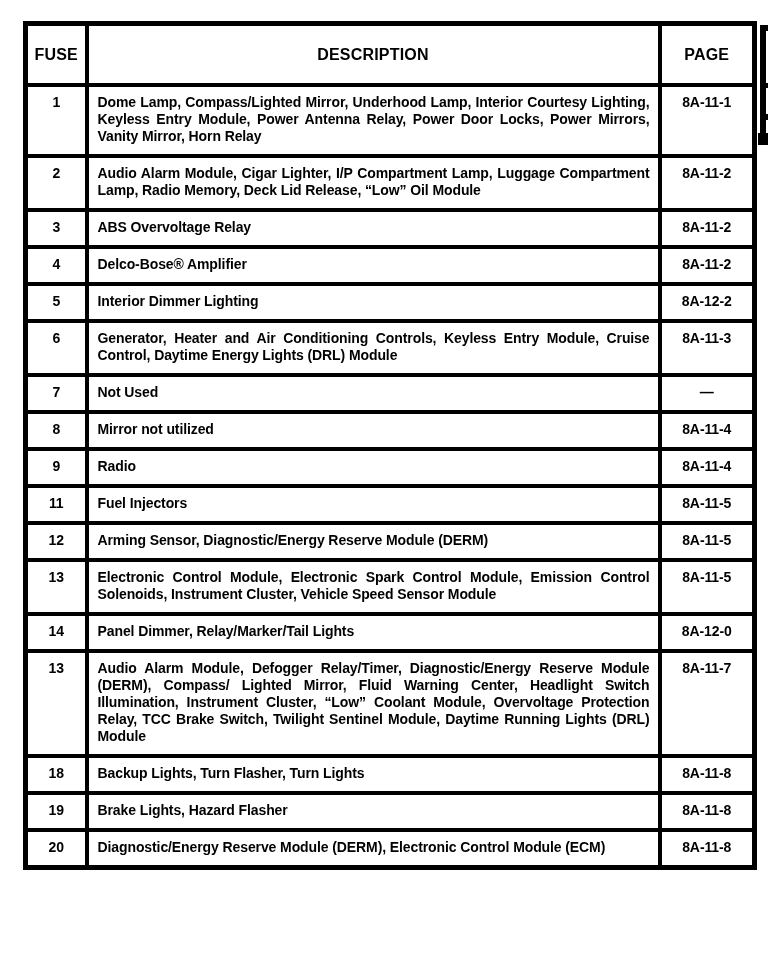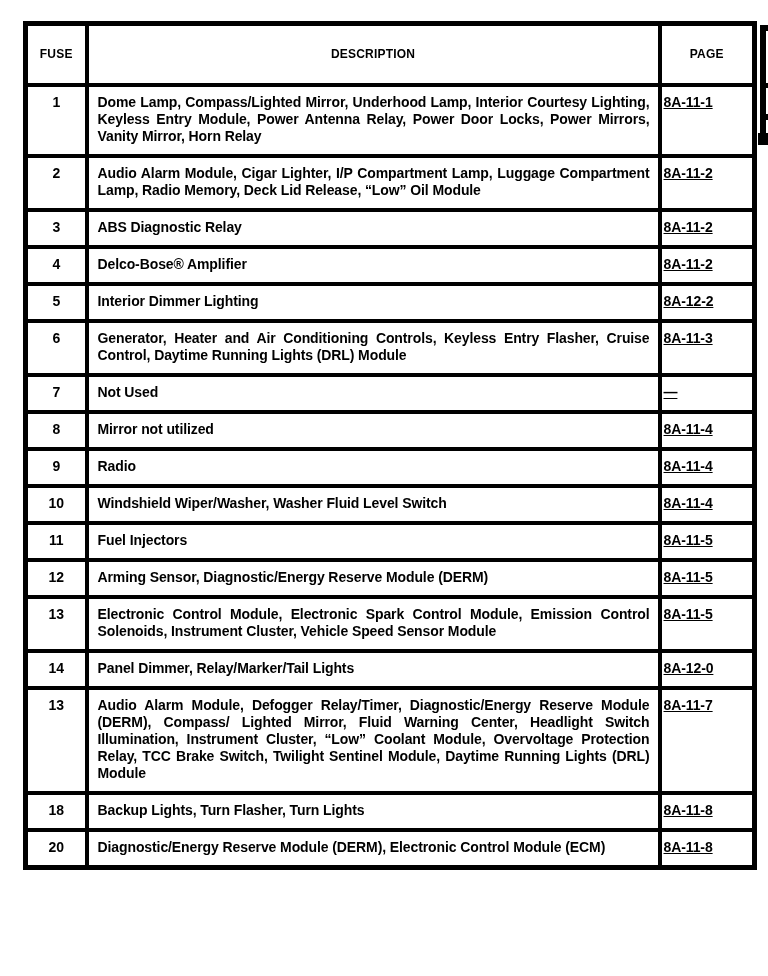--- a/index.html
+++ b/index.html
@@ -40,37 +40,37 @@
     font-size: 14px;
     line-height: 17px;
     letter-spacing: -0.1px;
     vertical-align: top;
     color: #000000;
   }
   table.fuse-table th {
     height: 55px;
     text-align: center;
     vertical-align: middle;
-    font-size: 12px;
+    font-size: 16px;
     letter-spacing: 0.2px;
   }
   td.cell-fuse {
     text-align: center;
     padding: 7px 2px 9px 2px;
   }
   td.cell-desc {
     text-align: justify;
     text-justify: inter-word;
     padding: 7px 8px 9px 9px;
     margin-left: 20px;
   }
   td.cell-page {
+    text-align: center;
     padding: 7px 2px 9px 2px;
     white-space: nowrap;
-    text-decoration: underline;
   }
   
   .artifact { position: absolute; background: #000000; }
   .art-vbar   { left: 760px; top: 25px;  width: 6px;  height: 120px; }
   .art-stub-a { left: 760px; top: 25px;  width: 8px;  height: 6px; }
   .art-stub-b { left: 760px; top: 83px;  width: 8px;  height: 5px; }
   .art-stub-c { left: 760px; top: 114px; width: 8px;  height: 6px; }
   .art-blob   { left: 758px; top: 133px; width: 10px; height: 12px; }
 </style>
 </head>
@@ -99,39 +99,39 @@
     </tr>
 
     <tr>
       <td class="cell-fuse">2</td>
       <td class="cell-desc">Audio Alarm Module, Cigar Lighter, I/P Compartment Lamp, Luggage Compartment Lamp, Radio Memory, Deck Lid Release, “Low” Oil Module</td>
       <td class="cell-page">8A-11-2</td>
     </tr>
 
     <tr>
       <td class="cell-fuse">3</td>
-      <td class="cell-desc">ABS Diagnostic Relay</td>
+      <td class="cell-desc">ABS Overvoltage Relay</td>
       <td class="cell-page">8A-11-2</td>
     </tr>
 
     <tr>
       <td class="cell-fuse">4</td>
       <td class="cell-desc">Delco-Bose® Amplifier</td>
       <td class="cell-page">8A-11-2</td>
     </tr>
 
     <tr>
       <td class="cell-fuse">5</td>
       <td class="cell-desc">Interior Dimmer Lighting</td>
       <td class="cell-page">8A-12-2</td>
     </tr>
 
     <tr>
       <td class="cell-fuse">6</td>
-      <td class="cell-desc">Generator, Heater and Air Conditioning Controls, Keyless Entry Flasher, Cruise Control, Daytime Running Lights (DRL) Module</td>
+      <td class="cell-desc">Generator, Heater and Air Conditioning Controls, Keyless Entry Module, Cruise Control, Daytime Energy Lights (DRL) Module</td>
       <td class="cell-page">8A-11-3</td>
     </tr>
 
     <tr>
       <td class="cell-fuse">7</td>
       <td class="cell-desc">Not Used</td>
       <td class="cell-page">—</td>
     </tr>
 
     <tr>
@@ -139,25 +139,20 @@
       <td class="cell-desc">Mirror not utilized</td>
       <td class="cell-page">8A-11-4</td>
     </tr>
 
     <tr>
       <td class="cell-fuse">9</td>
       <td class="cell-desc">Radio</td>
       <td class="cell-page">8A-11-4</td>
     </tr>
 
-    <tr>
-      <td class="cell-fuse">10</td>
-      <td class="cell-desc">Windshield Wiper/Washer, Washer Fluid Level Switch</td>
-      <td class="cell-page">8A-11-4</td>
-    </tr>
 
     <tr>
       <td class="cell-fuse">11</td>
       <td class="cell-desc">Fuel Injectors</td>
       <td class="cell-page">8A-11-5</td>
     </tr>
 
     <tr>
       <td class="cell-fuse">12</td>
       <td class="cell-desc">Arming Sensor, Diagnostic/Energy Reserve Module (DERM)</td>
@@ -183,20 +178,25 @@
       <td class="cell-desc">Audio Alarm Module, Defogger Relay/Timer, Diagnostic/Energy Reserve Module (DERM), Compass/ Lighted Mirror, Fluid Warning Center, Headlight Switch Illumination, Instrument Cluster, “Low” Coolant Module, Overvoltage Protection Relay, TCC Brake Switch, Twilight Sentinel Module, Daytime Running Lights (DRL) Module</td>
       <td class="cell-page">8A-11-7</td>
     </tr>
 
     <tr>
       <td class="cell-fuse">18</td>
       <td class="cell-desc">Backup Lights, Turn Flasher, Turn Lights</td>
       <td class="cell-page">8A-11-8</td>
     </tr>
 
+    <tr>
+      <td class="cell-fuse">19</td>
+      <td class="cell-desc">Brake Lights, Hazard Flasher</td>
+      <td class="cell-page">8A-11-8</td>
+    </tr>
 
     <tr>
       <td class="cell-fuse">20</td>
       <td class="cell-desc">Diagnostic/Energy Reserve Module (DERM), Electronic Control Module (ECM)</td>
       <td class="cell-page">8A-11-8</td>
     </tr>
   </tbody>
   </table>
 
   <div>

